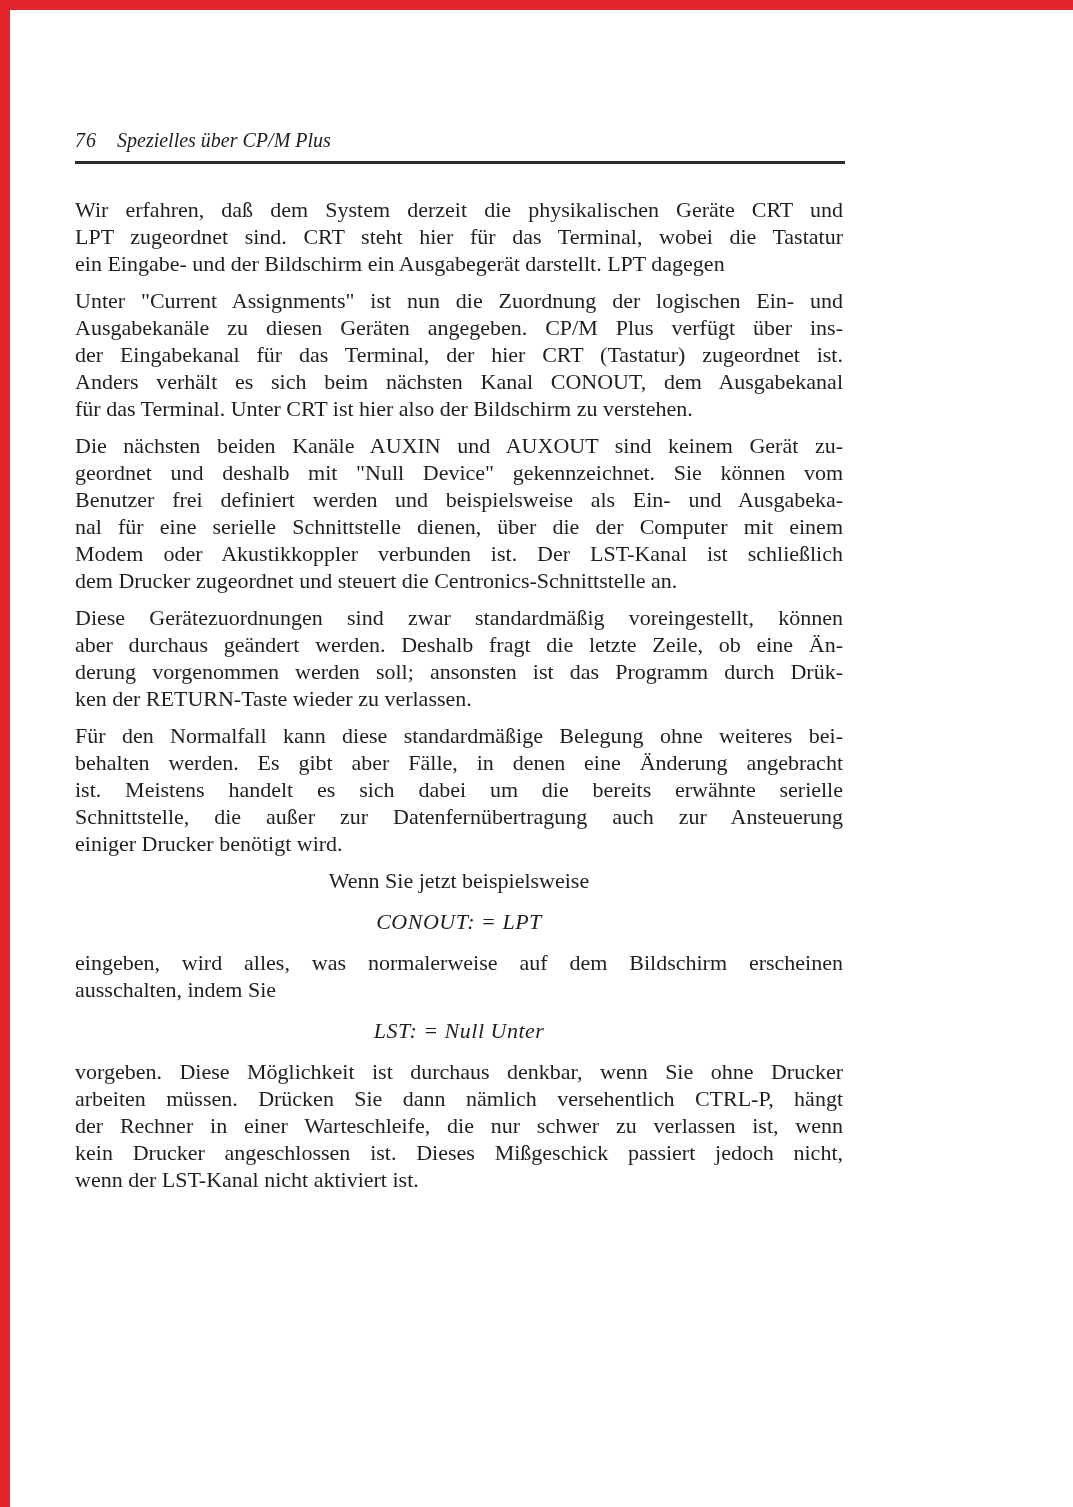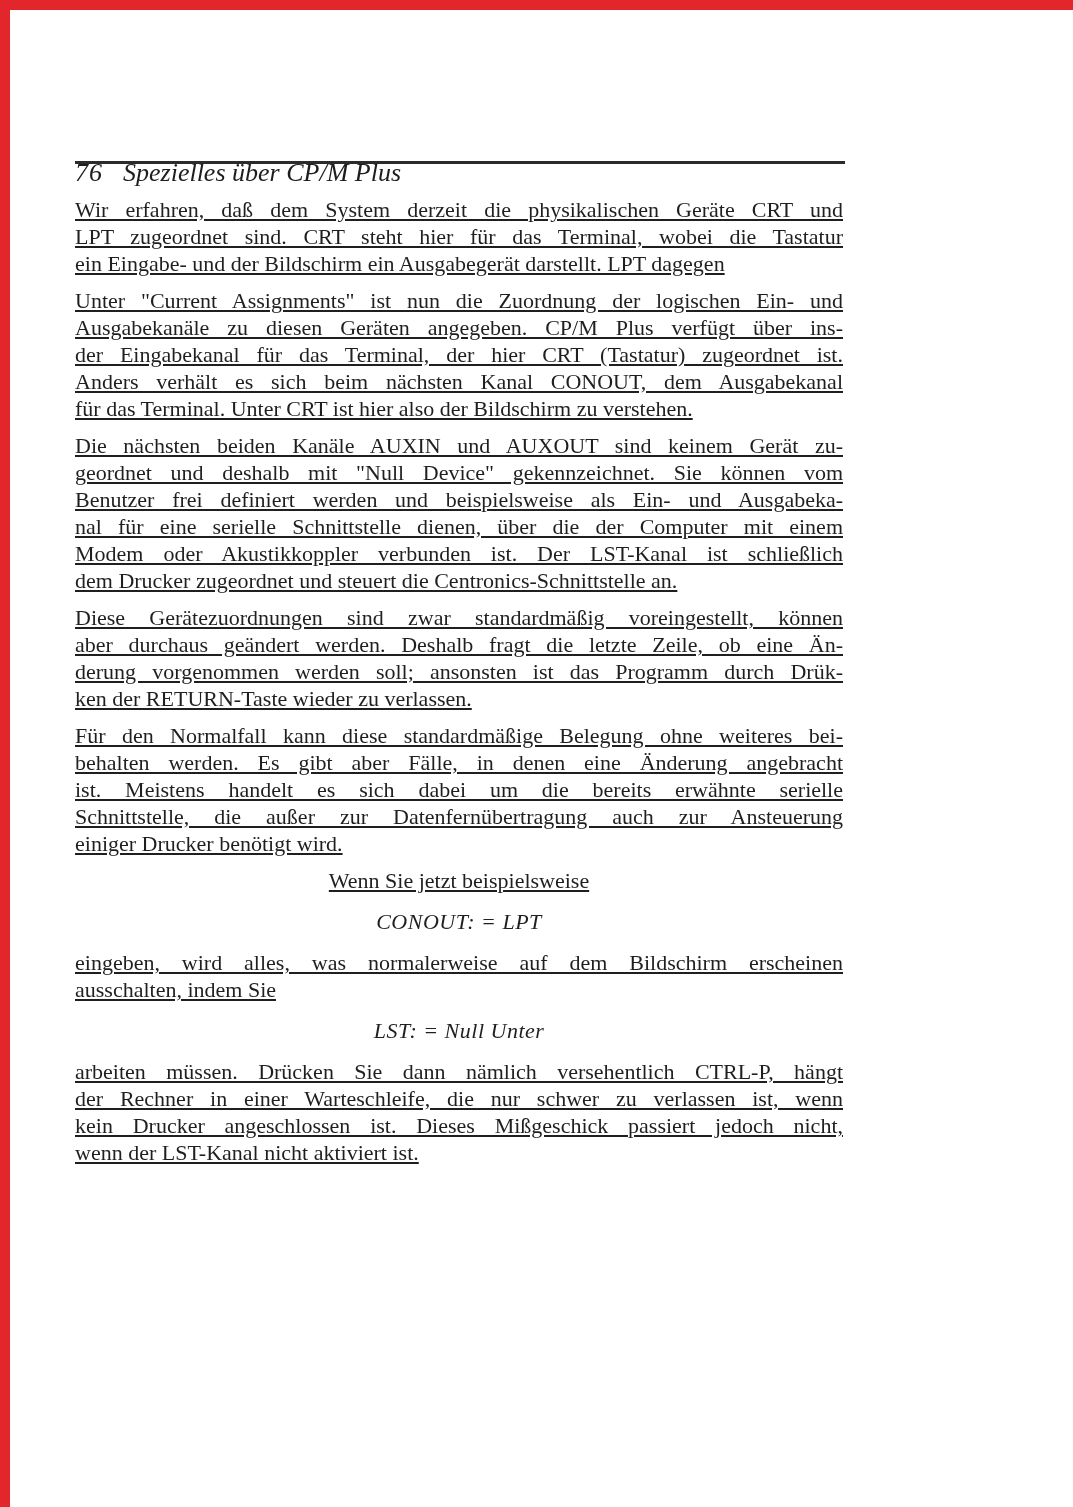--- a/index.html
+++ b/index.html
@@ -15,38 +15,37 @@
     position: absolute; left: 0; top: 0;
     width: 1073px; height: 10px;
   }
   .edge-left {
     position: absolute; left: 0; top: 0;
     width: 10px; height: 1507px;
   }
   .running-header {
     position: absolute; left: 75px; top: 127px;
     width: 770px;
-    font-size: 26px; line-height: 27px;
+    font-size: 20px; line-height: 27px;
     font-style: italic;
     color: #1d1d1d;
     white-space: nowrap;
-    margin-top: 32px;
   }
   .page-number { margin-right: 20px; letter-spacing: 1px; }
   .header-rule {
     position: absolute; left: 75px; top: 161px;
     width: 770px; height: 3px;
     background: #2b2b2b;
   }
   .page-body {
     position: absolute; left: 75px; top: 196px;
     width: 768px;
     font-size: 22px; line-height: 27px;
   }
-  .para { margin: 0 0 10px 0; text-decoration: underline; }
+  .para { margin: 0 0 10px 0; }
   .jline {
     display: block;
     text-align: justify;
     text-align-last: justify;
     text-justify: inter-word;
     white-space: normal;
   }
   .jline:last-child { text-align-last: left; }
   .plain { text-align: center; }
   .codeline {
@@ -103,18 +102,19 @@
       <span class="jline">einiger Drucker benötigt wird.</span>
     </div>
     <div class="para plain">Wenn Sie jetzt beispielsweise</div>
     <div class="codeline">CONOUT: = LPT</div>
     <div class="para">
       <span class="jline">eingeben, wird alles, was normalerweise auf dem Bildschirm erscheinen</span>
       <span class="jline">ausschalten, indem Sie</span>
     </div>
     <div class="codeline">LST: = Null Unter</div>
     <div class="para">
+      <span class="jline">vorgeben. Diese Möglichkeit ist durchaus denkbar, wenn Sie ohne Drucker</span>
       <span class="jline">arbeiten müssen. Drücken Sie dann nämlich versehentlich CTRL-P, hängt</span>
       <span class="jline">der Rechner in einer Warteschleife, die nur schwer zu verlassen ist, wenn</span>
       <span class="jline">kein Drucker angeschlossen ist. Dieses Mißgeschick passiert jedoch nicht,</span>
       <span class="jline">wenn der LST-Kanal nicht aktiviert ist.</span>
     </div>
   </main>
 
 </body></html>

